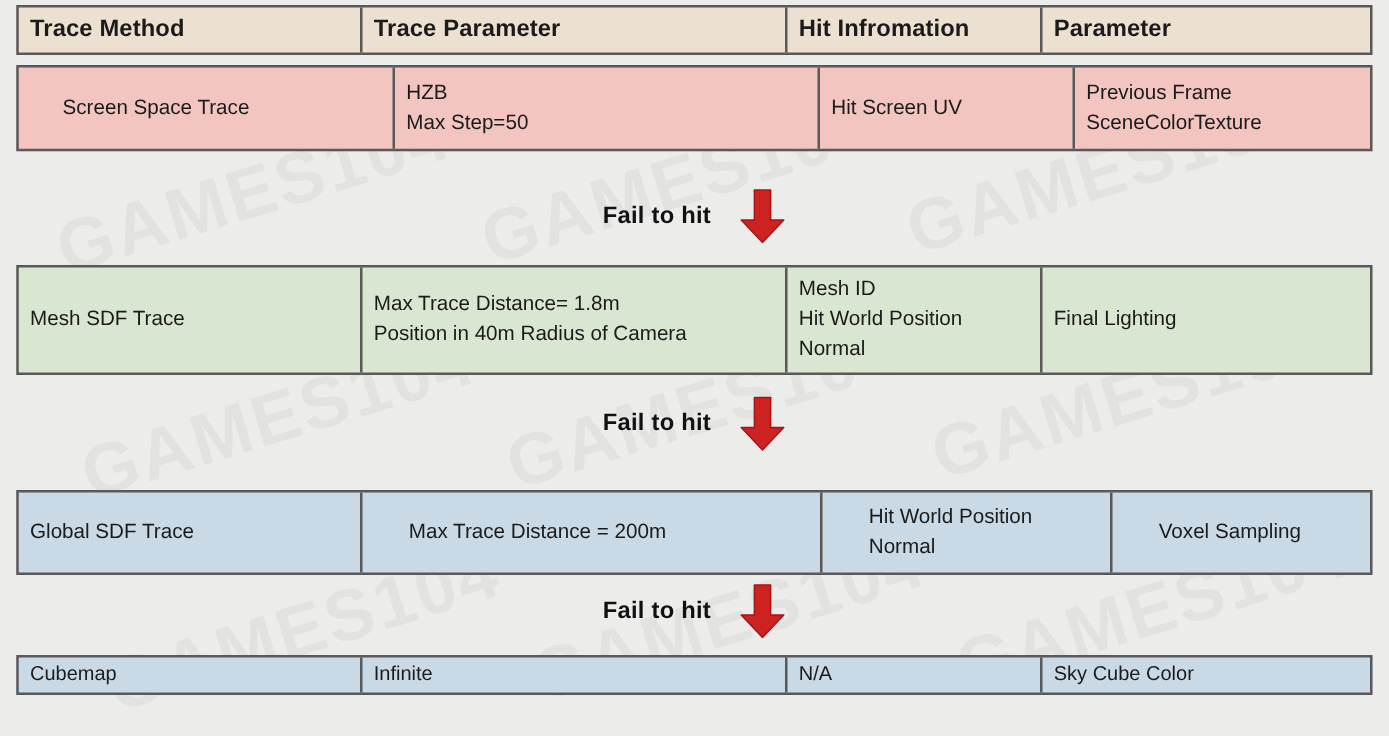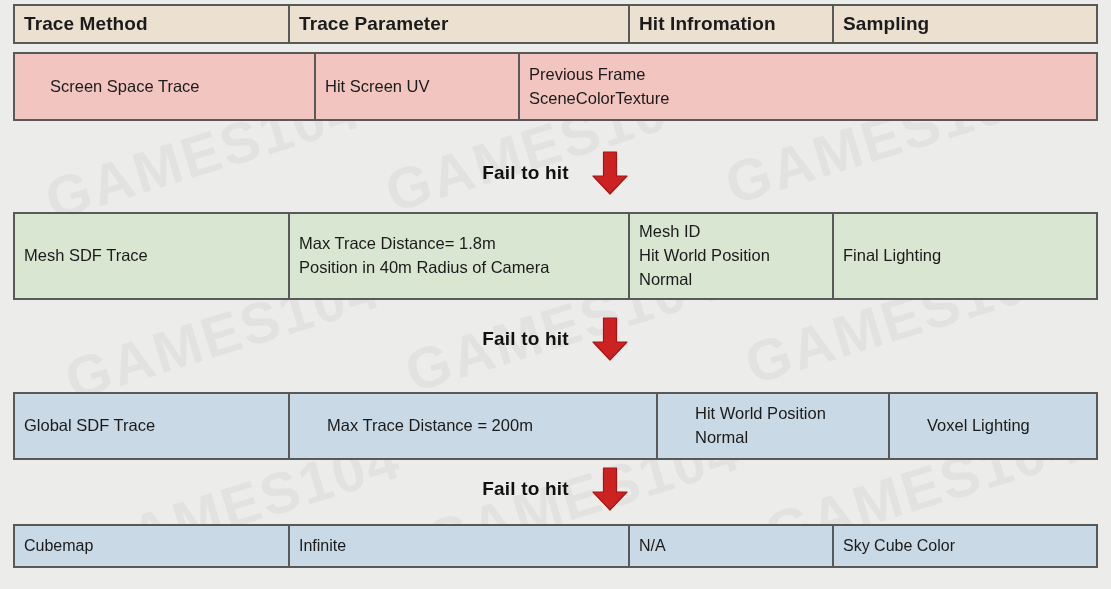--- a/index.html
+++ b/index.html
@@ -85,21 +85,21 @@
   .row-header .cell {
     font-weight: 700;
     font-size: 19px;
     letter-spacing: .1px;
     justify-content: center;
   }
 
   .row-pink   { top: 52px;  height: 69px; background: #f2c5c0; padding-left: 26px; }
   .row-green  { top: 212px; height: 88px; background: #d9e6d1; }
   .row-blue   { top: 392px; height: 68px; background: #c9d9e6; gap: 28px; }
-  .row-blue2  { top: 524px; height: 44px; background: #c9d9e6; }
+  .row-blue2  { top: 524px; height: 32px; background: #c9d9e6; }
 
   .row-blue2 .cell { font-size: 16px; }
 
   .cell-line { display: block; white-space: pre; }
 
   
   .fail {
     position: absolute;
     left: 0;
     width: 1111px;
@@ -142,27 +142,31 @@
     <div class="cell c1">
       <span>Trace Method</span>
     </div>
     <div class="cell c2">
       <span>Trace Parameter</span>
     </div>
     <div class="cell c3">
       <span>Hit Infromation</span>
     </div>
     <div class="cell c4">
-      <span>Sampling</span>
+      <span>Parameter</span>
     </div>
   </div>
 
   <div class="row row-pink">
     <div class="cell c1">
       <span class="cell-line">Screen Space Trace</span>
+    </div>
+    <div class="cell c2">
+      <span class="cell-line">HZB</span>
+      <span class="cell-line">Max Step=50</span>
     </div>
     <div class="cell c3">
       <span class="cell-line">Hit Screen UV</span>
     </div>
     <div class="cell c4">
       <span class="cell-line">Previous Frame</span>
       <span class="cell-line">SceneColorTexture</span>
     </div>
   </div>
 
@@ -203,21 +207,21 @@
       <span class="cell-line">Global SDF Trace</span>
     </div>
     <div class="cell c2">
       <span class="cell-line">Max Trace Distance = 200m</span>
     </div>
     <div class="cell c3">
       <span class="cell-line">Hit World Position</span>
       <span class="cell-line">Normal</span>
     </div>
     <div class="cell c4">
-      <span class="cell-line">Voxel Lighting</span>
+      <span class="cell-line">Voxel Sampling</span>
     </div>
   </div>
 
   <div class="fail fail-3">
     <span class="fail-label">Fail to hit</span>
     <svg class="fail-arrow" width="38" height="46" viewBox="0 0 38 46">
       <polygon points="12.5,2 25.5,2 25.5,26 36,26 19,44 2,26 12.5,26" fill="#cc2222" stroke="#a81414" stroke-width="1.2" stroke-linejoin="round"></polygon>
     </svg>
   </div>
 

